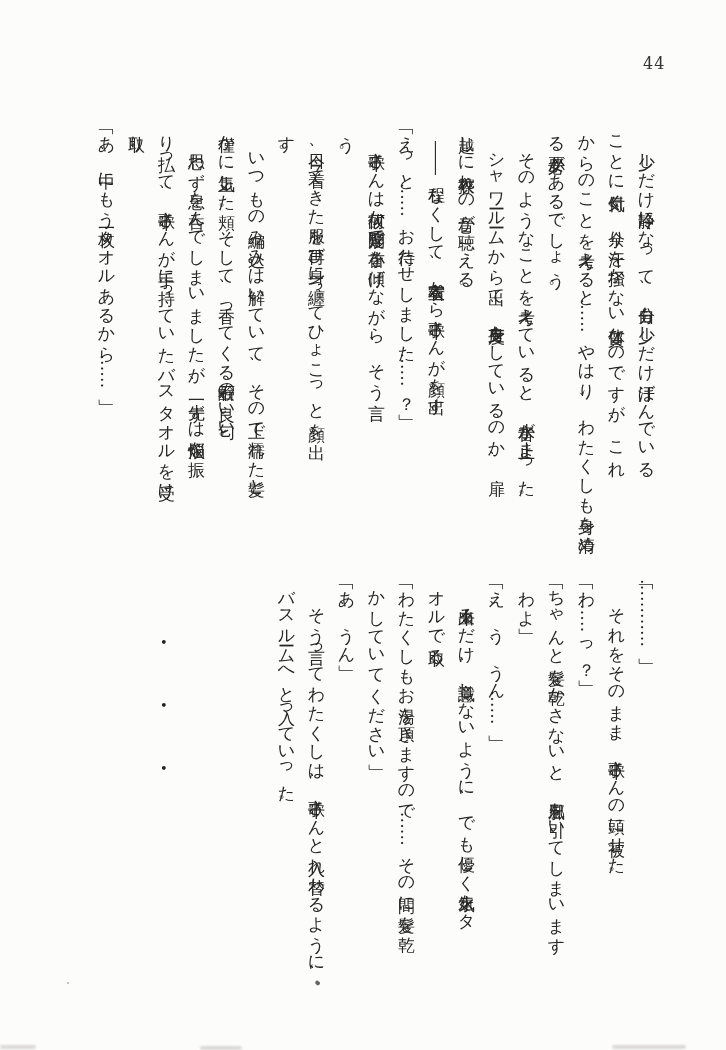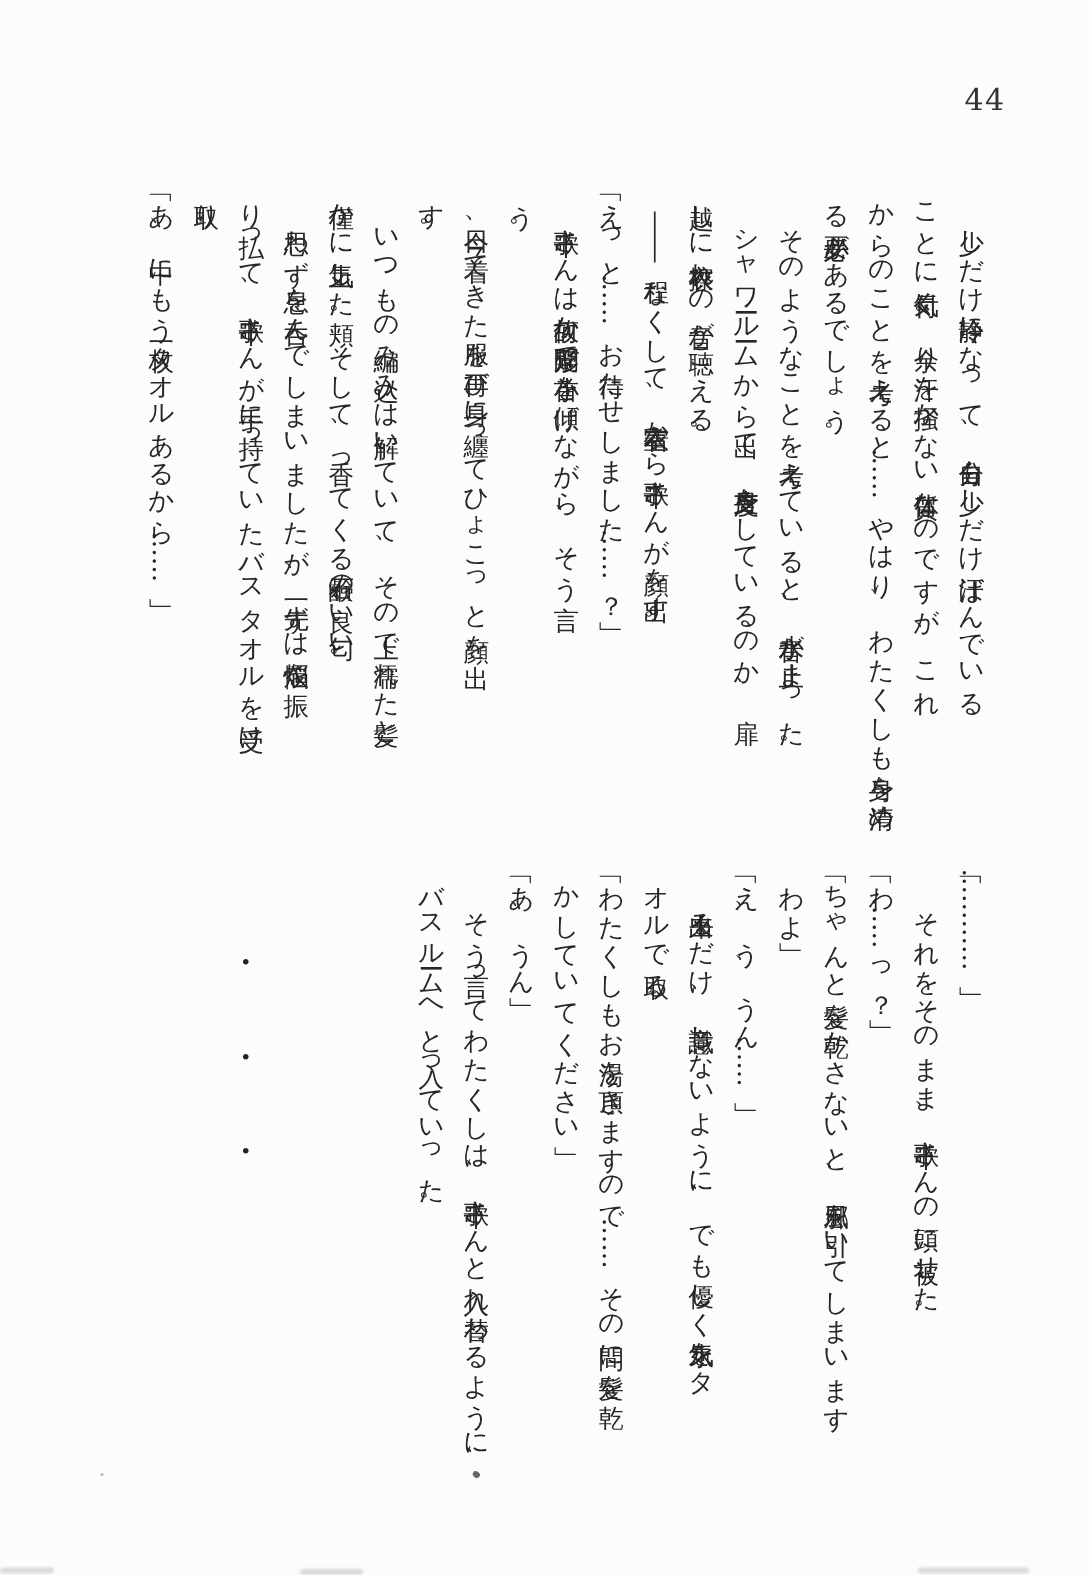--- a/index.html
+++ b/index.html
@@ -13,21 +13,21 @@
     height: 1050px;
     background: #fcfcfb;
     overflow: hidden;
     font-family: "DejaVu Serif", "Liberation Serif", serif;
     color: #262626;
   }
   .page-number {
     position: absolute;
     top: 54px;
     left: 643px;
-    font-size: 20px;
+    font-size: 16px;
     color: #333;
     letter-spacing: 1px;
   }
   .vtext {
     position: absolute;
     writing-mode: vertical-rl;
     text-orientation: mixed;
     font-size: 17px;
     line-height: 30px;
     color: #262626;

